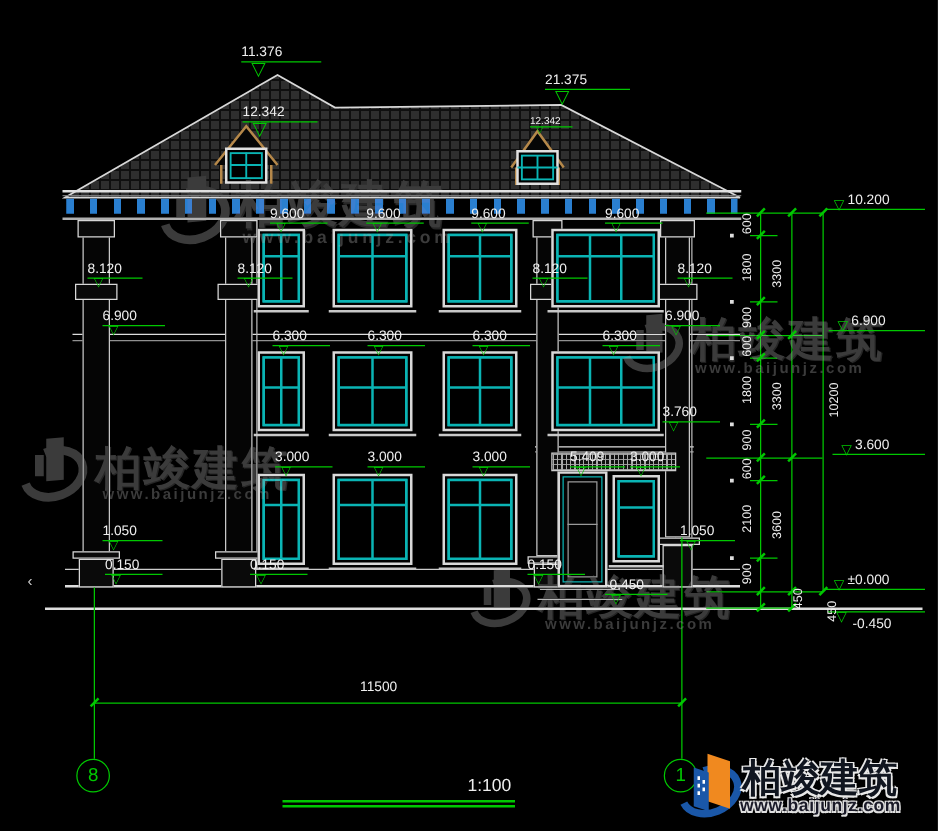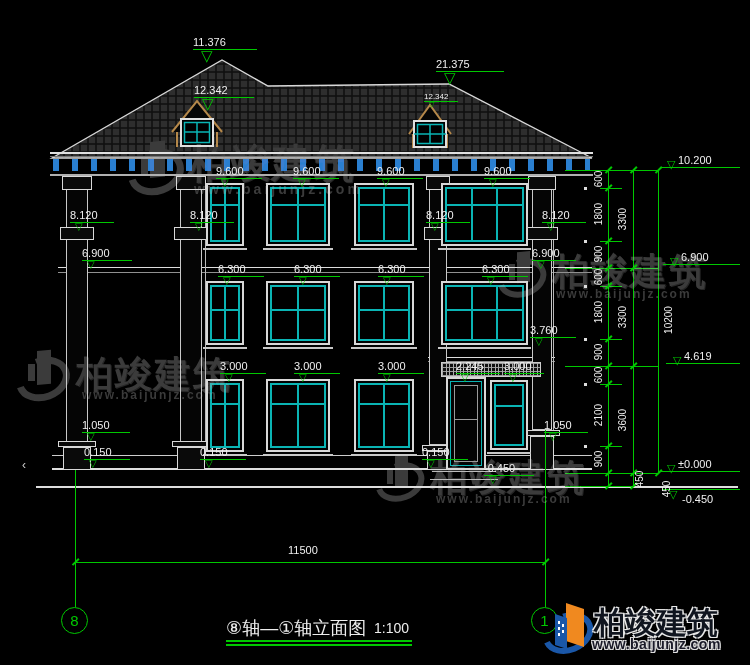--- a/index.html
+++ b/index.html
@@ -278,40 +278,40 @@
   <div class="mk" style="left:218px;top:263px;width:46px"><span>6.300</span></div>
   <div class="mk" style="left:294px;top:263px;width:46px"><span>6.300</span></div>
   <div class="mk" style="left:378px;top:263px;width:46px"><span>6.300</span></div>
   <div class="mk" style="left:482px;top:263px;width:46px"><span>6.300</span></div>
 
   <div class="mk" style="left:530px;top:324px;width:46px"><span>3.760</span></div>
 
   <div class="mk" style="left:220px;top:360px;width:46px"><span>3.000</span></div>
   <div class="mk" style="left:294px;top:360px;width:46px"><span>3.000</span></div>
   <div class="mk" style="left:378px;top:360px;width:46px"><span>3.000</span></div>
-  <div class="mk" style="left:456px;top:360px;width:44px"><span>2.245</span></div>
+  <div class="mk" style="left:456px;top:360px;width:44px"><span>5.409</span></div>
   <div class="mk" style="left:504px;top:360px;width:40px"><span>3.000</span></div>
 
   <div class="mk" style="left:82px;top:419px;width:48px"><span>1.050</span></div>
   <div class="mk" style="left:544px;top:419px;width:44px"><span>1.050</span></div>
 
   <div class="mk" style="left:84px;top:446px;width:46px"><span>0.150</span></div>
   <div class="mk" style="left:200px;top:446px;width:46px"><span>0.150</span></div>
   <div class="mk" style="left:422px;top:446px;width:46px"><span>0.150</span></div>
 
   <div class="mk" style="left:484px;top:462px;width:50px"><span>-0.450</span></div>
 
   <div class="mkr" style="left:660px;top:167px;width:80px">
       <span class="t">10.200</span>
     </div>
   <div class="mkr" style="left:663px;top:264px;width:77px">
       <span class="t">6.900</span>
     </div>
   <div class="mkr" style="left:666px;top:363px;width:74px">
-      <span class="t">4.619</span>
+      <span class="t">3.600</span>
     </div>
   <div class="mkr" style="left:660px;top:471px;width:80px">
       <span class="t">±0.000</span>
     </div>
   <div class="mkr below" style="left:662px;top:489px;width:78px">
       <span class="t">-0.450</span>
     </div>
 
   <div class="gv" style="left:608px;top:170px;height:316px"></div>
   <div class="gv" style="left:633px;top:170px;height:316px"></div>
@@ -377,21 +377,20 @@
   <div class="tk" style="left:71px;top:561px"></div>
     <div class="tk" style="left:541px;top:561px"></div>
   <span class="dimtxt" style="left:288px;top:544px">11500</span>
   <div class="axc" style="left:61px;top:607px">
       <span>8</span>
     </div>
   <div class="axc" style="left:531px;top:607px">
       <span>1</span>
     </div>
 
-  <div class="title" style="left:226px;top:616px">⑧轴—①轴立面图</div>
   <div class="tscale" style="left:374px;top:620px">1:100</div>
   <div class="tunder" style="left:226px;top:640px;width:186px"></div>
   <span class="chev" style="left:22px;top:458px">‹</span>
 
   <div class="wm" style="left:126px;top:132px;width:280px;height:75px">
     <svg width="60" height="68" style="position:absolute;left:0;top:4px">
       <ellipse cx="30" cy="36" rx="25" ry="19" fill="none" stroke="#3b3b3b" stroke-width="7" stroke-dasharray="70 34" transform="rotate(-20 30 36)"></ellipse>
       <rect x="24" y="8" width="15" height="36" fill="#3b3b3b" transform="skewY(-5)"></rect>
       <rect x="15" y="20" width="7" height="18" fill="#3b3b3b"></rect>
     </svg>

